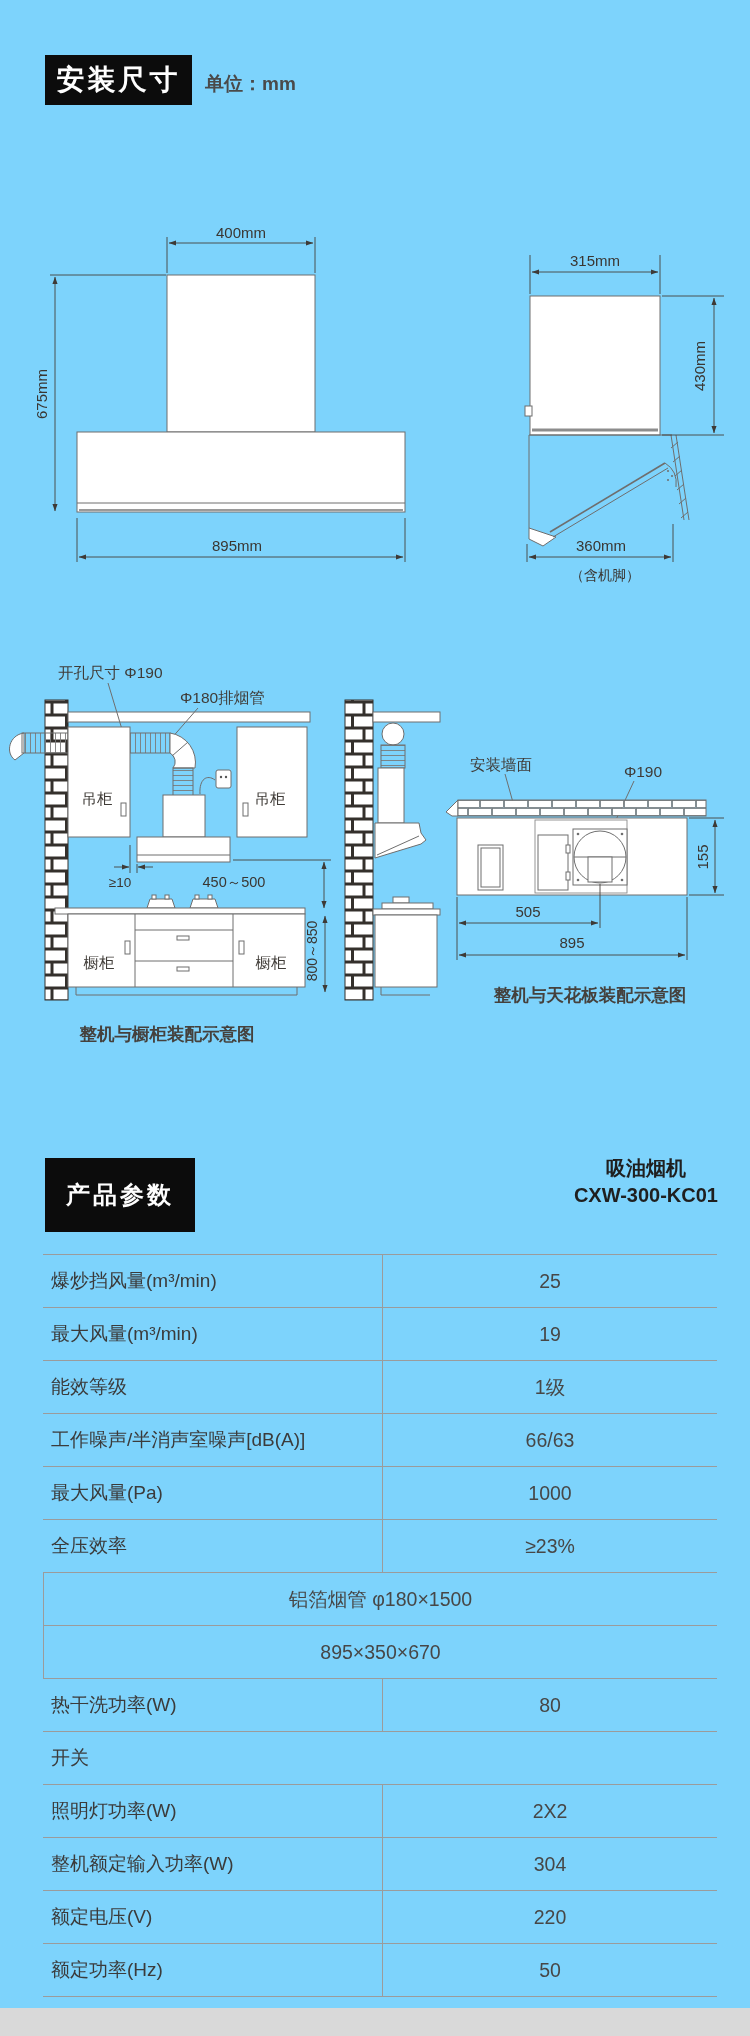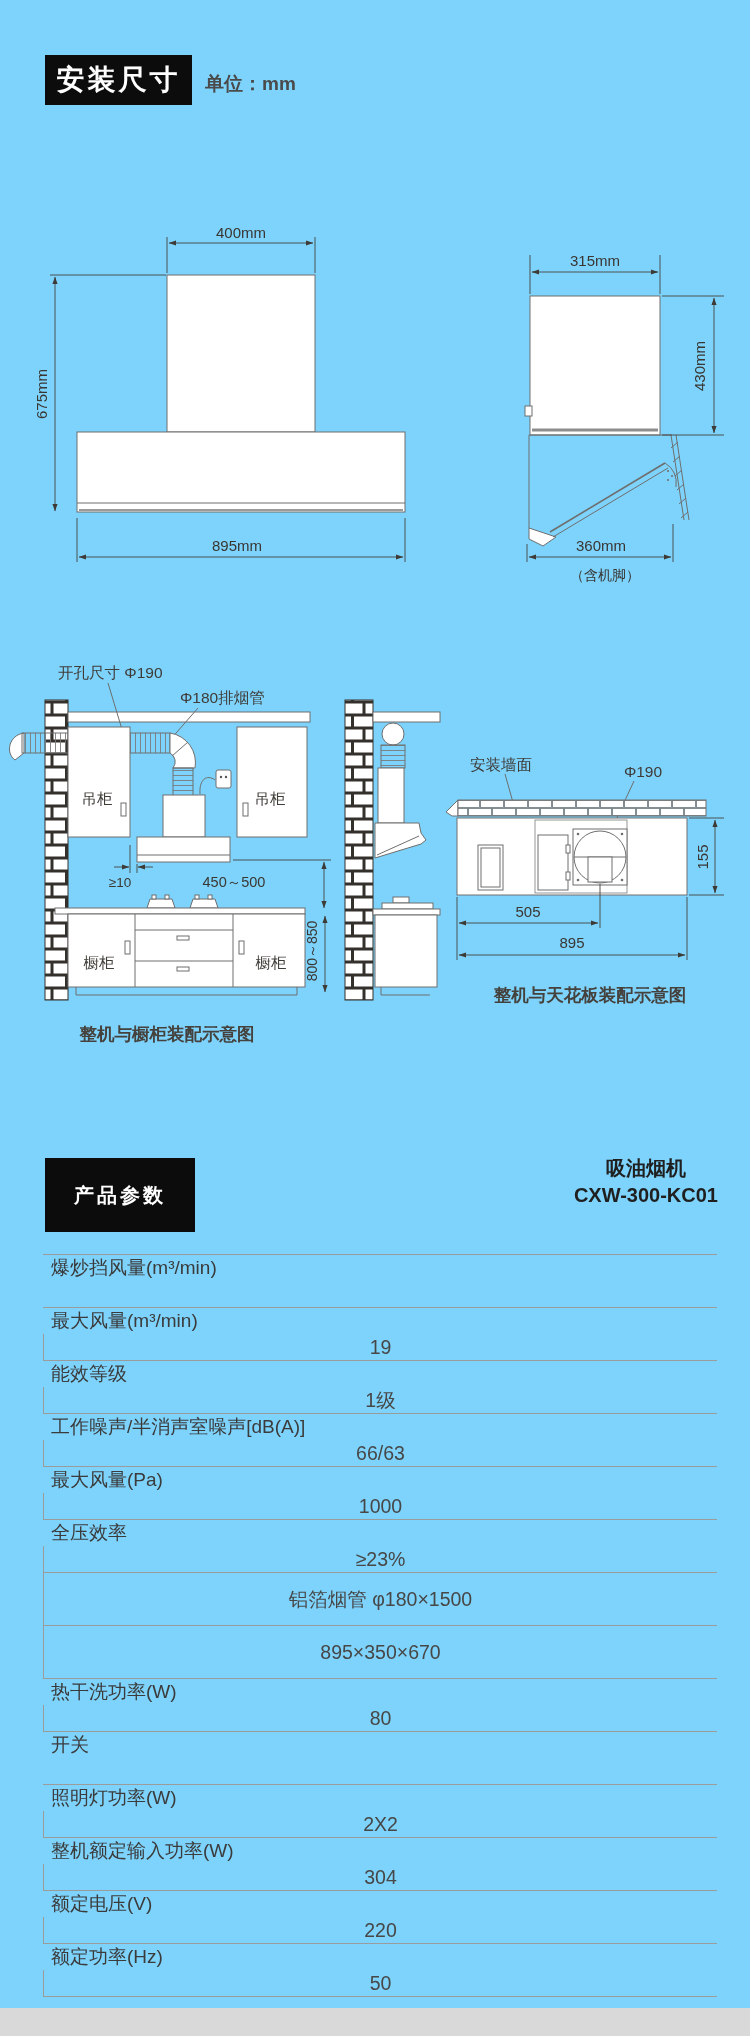--- a/index.html
+++ b/index.html
@@ -1,37 +1,37 @@
 <!DOCTYPE html>
 <html><head>
 <meta charset="utf-8">
 <style>
   html,body{margin:0;padding:0;background:#fff;}
   body{font-family:"Liberation Sans","DejaVu Sans",sans-serif;}
   #page{position:relative;width:750px;height:2036px;background:#7dd3fc;overflow:hidden;}
   .blackbox{position:absolute;background:#0c0c0c;color:#ffffff;display:flex;align-items:center;justify-content:center;font-weight:bold;letter-spacing:3px;}
   #install-title{left:45px;top:55px;width:147px;height:50px;font-size:28px;}
-  #params-title{left:45px;top:1158px;width:150px;height:74px;font-size:20px;}
+  #params-title{left:45px;top:1158px;width:150px;height:74px;font-size:24px;}
   #unit-label{position:absolute;left:205px;top:71px;font-size:19px;color:#4a4a4a;font-weight:bold;}
   #product-head{position:absolute;right:32px;top:1155px;text-align:center;color:#1f1f1f;}
   #product-type{font-size:20px;font-weight:bold;line-height:27px;}
   #product-model{font-size:20px;font-weight:600;line-height:27px;}
   svg{position:absolute;left:0;}
   #svg-install{top:160px;}
   #svg-assembly{top:600px;}
   .oline{stroke:#6e6e6e;stroke-width:1;fill:none;}
   .ofill{stroke:#6e6e6e;stroke-width:1;fill:#ffffff;}
   .dline{stroke:#46423d;stroke-width:0.9;fill:none;}
   .dim{font-size:15px;fill:#3a3632;}
   .dims{font-size:14px;fill:#3a3632;}
   .lbl{font-size:15.5px;fill:#3f3b37;}
   .cap{font-size:17.5px;font-weight:bold;fill:#45413d;}
   
   #params-table{position:absolute;left:43px;top:1254px;width:674px;border-top:1px solid #9b9b9b;}
-  .t-row{display:flex;height:52px;border-bottom:1px solid #9b9b9b;align-items:stretch;flex-direction:column;}
+  .t-row{display:flex;height:52px;border-bottom:1px solid #9b9b9b;align-items:stretch;}
   .t-label{width:339px;display:flex;align-items:center;padding-left:8px;box-sizing:border-box;
            font-size:19px;color:#3b3b3b;}
   .t-value{flex:1;display:flex;align-items:center;justify-content:center;border-left:1px solid #9b9b9b;
            font-size:19.5px;color:#474747;}
   #footer-bar{position:absolute;left:0;top:2008px;width:750px;height:28px;background:#d9d9d9;}
 </style>
 </head>
 <body>
 
 <div id="page">
@@ -262,20 +262,21 @@
     <span>产品参数</span>
   </div>
   <div id="product-head">
     <div id="product-type">吸油烟机</div>
     <div id="product-model">CXW-300-KC01</div>
   </div>
 
   <div id="params-table">
       <div class="t-row">
         <div class="t-label">爆炒挡风量(m³/min)</div>
+        <div class="t-value">25</div>
       </div>
       <div class="t-row">
         <div class="t-label">最大风量(m³/min)</div>
         <div class="t-value">19</div>
       </div>
       <div class="t-row">
         <div class="t-label">能效等级</div>
         <div class="t-value">1级</div>
       </div>
       <div class="t-row">

